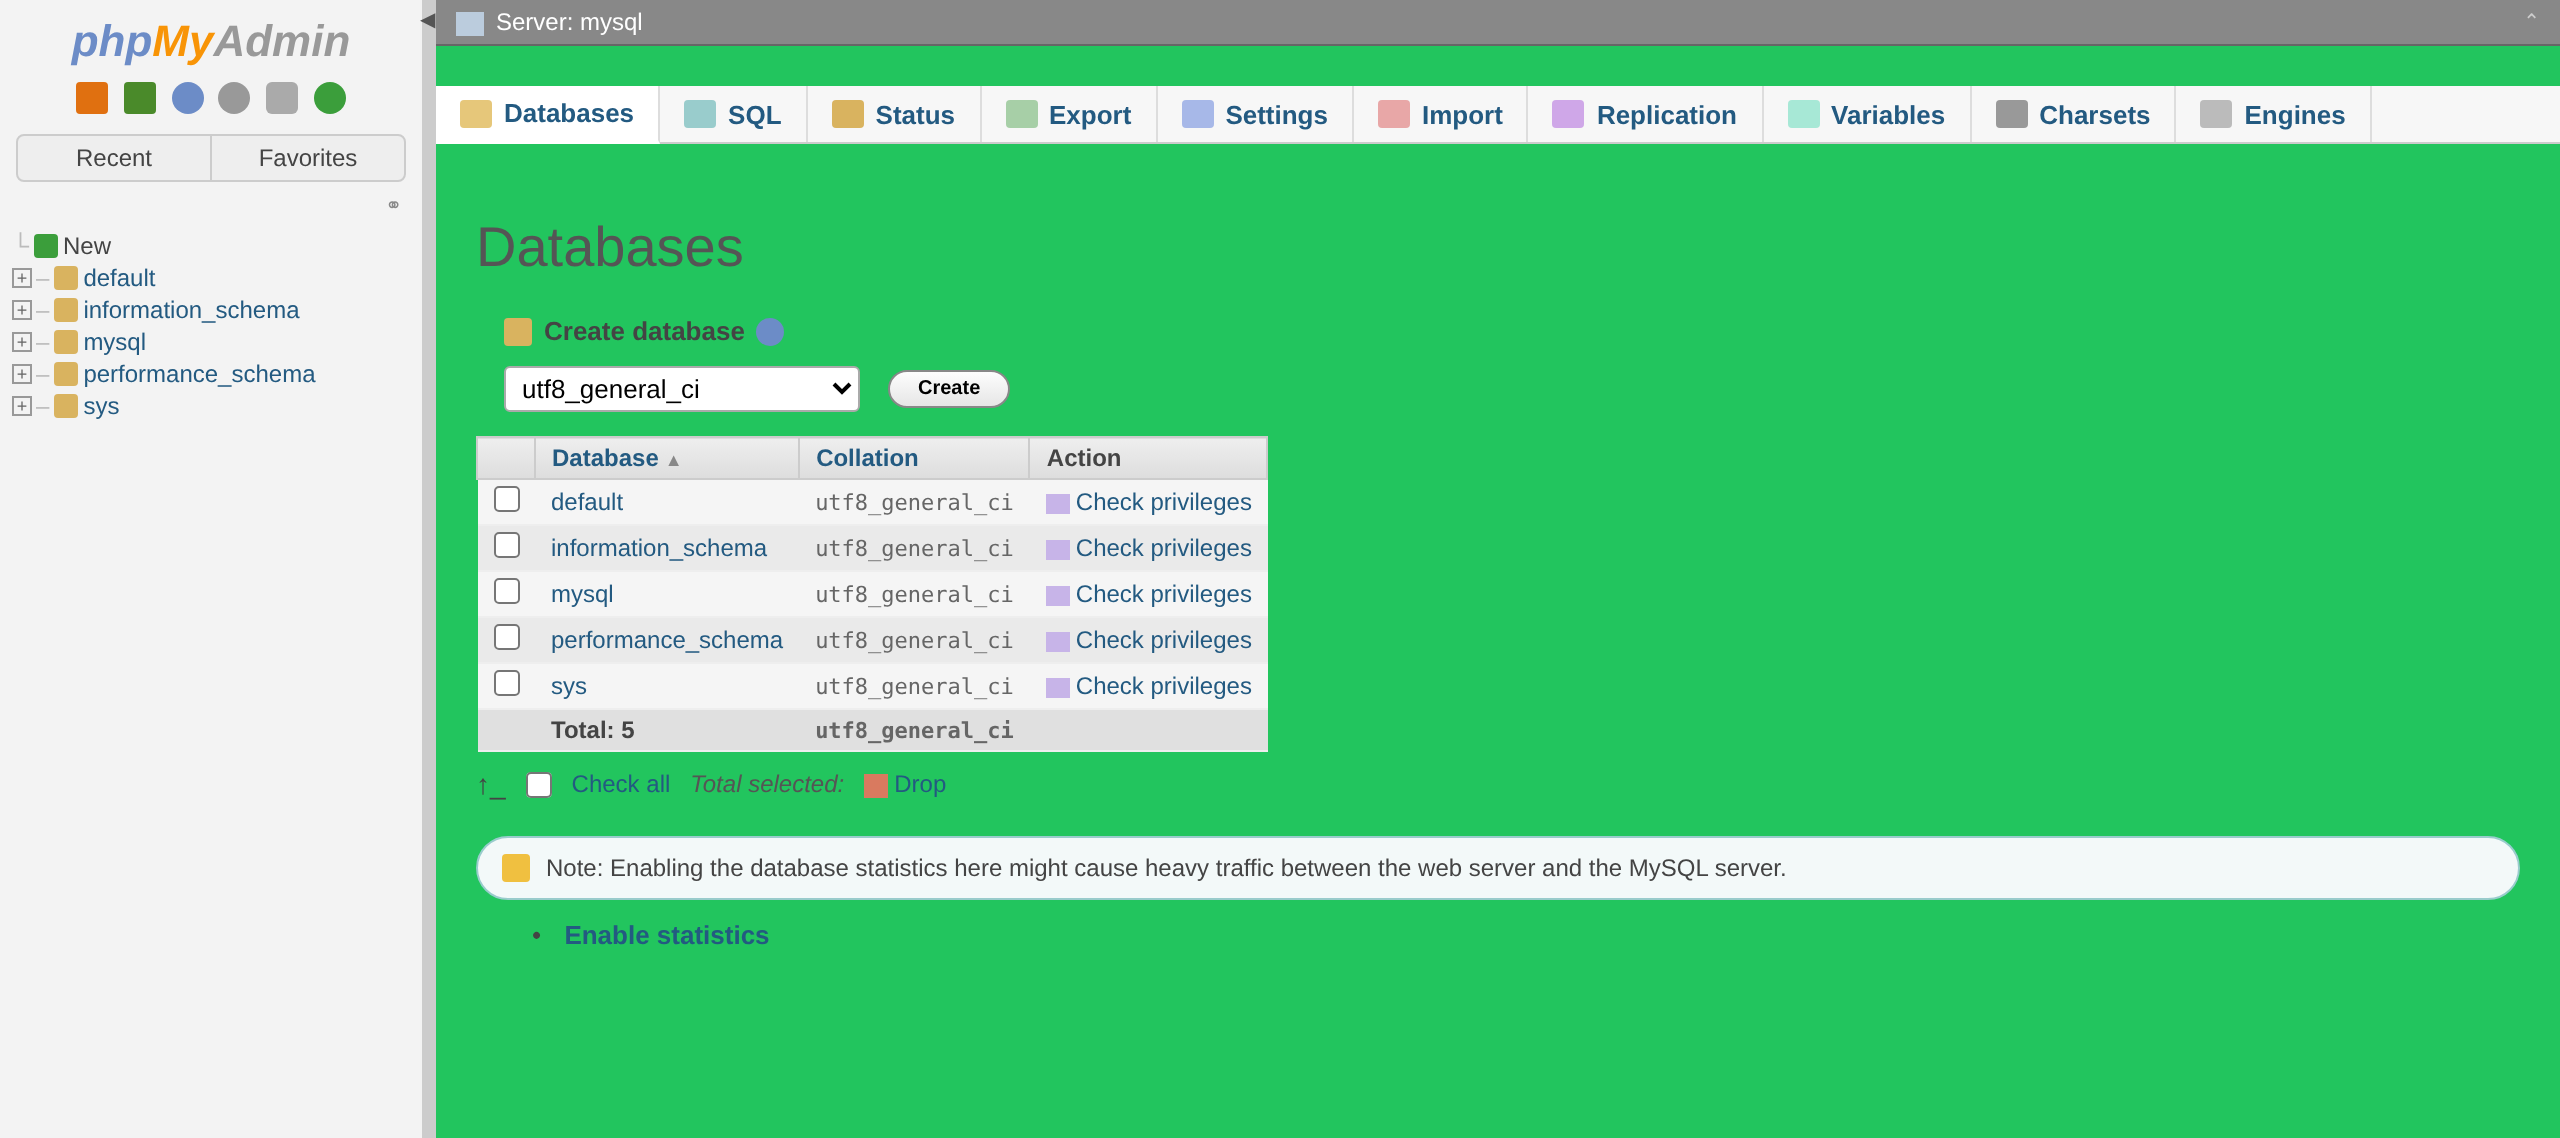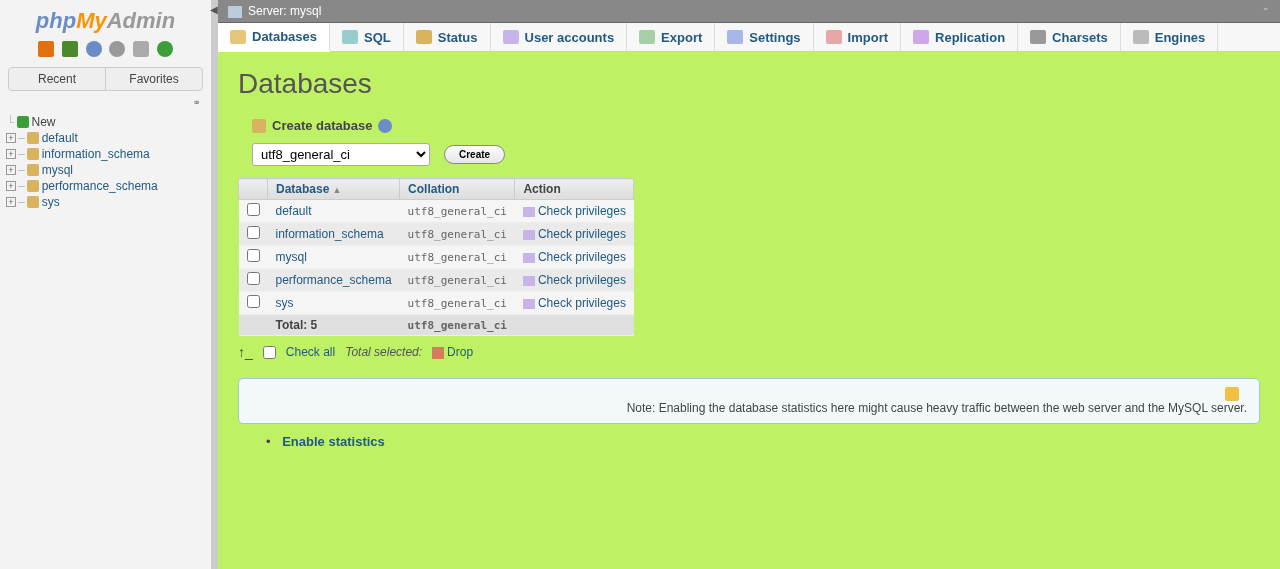--- a/index.html
+++ b/index.html
@@ -25,21 +25,21 @@
 .tree { padding: 4px 6px; }
 .tree-item { display: flex; align-items: center; padding: 1px 0; font-size: 12px; }
 .tree-plus { display: inline-block; width: 10px; height: 10px; border: 1px solid #999; color: #666; font-size: 9px; line-height: 9px; text-align: center; margin-right: 2px; }
 .tree-dash { color: #bbb; margin-right: 2px; }
 .tree-db-ic { display: inline-block; width: 12px; height: 12px; background: #d9b35f; border-radius: 2px; margin-right: 3px; }
 .tree-new-ic { display: inline-block; width: 12px; height: 12px; background: #3b9e3b; border-radius: 2px; margin-right: 3px; }
 .tree-item a { color: #235a81; text-decoration: none; }
 .tree-new a { color: #444; }
 .splitter { width: 6px; background: #ccc; position: relative; }
 .splitter .arrow { position: absolute; top: 4px; left: -2px; font-size: 10px; color: #555; }
-.main { flex: 1; display: flex; flex-direction: column; background: #bef264; overflow: hidden; }
+.main { flex: 1; display: flex; flex-direction: column; background: #22c55e; overflow: hidden; gap: 20px; }
 .serverbar { background: #888; color: #fff; padding: 4px 10px; font-size: 12px; display: flex; align-items: center; justify-content: space-between; border-bottom: 1px solid #666; }
 .serverbar .srv-ic { display: inline-block; width: 14px; height: 12px; background: #bcd; margin-right: 6px; vertical-align: middle; }
 .serverbar .collapse { color: #ccc; cursor: pointer; font-size: 10px; }
 .topnav { display: flex; background: #f7f7f7; border-bottom: 1px solid #ccc; }
 .topnav-item { padding: 6px 12px; border-right: 1px solid #ddd; display: flex; align-items: center; cursor: pointer; font-size: 13px; }
 .topnav-item.active { background: #fff; border-bottom: 2px solid #fff; margin-bottom: -1px; }
 .topnav-item a { color: #235a81; text-decoration: none; font-weight: bold; }
 .topnav-item .ic { display: inline-block; width: 16px; height: 14px; margin-right: 6px; border-radius: 2px; }
 .ic-db { background: #e6c77a; }
 .ic-sql { background: #9cc; }
@@ -73,21 +73,21 @@
 .db-table .coll { font-family: monospace; font-size: 11px; color: #666; }
 .db-table .act { white-space: nowrap; }
 .db-table .act .pic { display: inline-block; width: 12px; height: 10px; background: #c7b4e8; margin-right: 3px; vertical-align: middle; }
 .db-table .act a { color: #235a81; text-decoration: none; }
 .db-table .total td { font-weight: bold; background: #e0e0e0 !important; }
 .bulk-row { display: flex; align-items: center; gap: 10px; margin-top: 8px; font-size: 12px; }
 .bulk-row .arrow-up { font-size: 14px; }
 .bulk-row .ws { font-style: italic; color: #555; }
 .bulk-row .drop-ic { display: inline-block; width: 12px; height: 12px; background: #d97a5f; margin-right: 3px; vertical-align: middle; }
 .bulk-row a { color: #235a81; text-decoration: none; }
-.note-box { border: 1px solid #9cc; background: #f3f9f9; border-radius: 5px; padding: 8px 12px; margin-top: 18px; display: flex; align-items: flex-end; font-size: 12px; flex-direction: column; }
+.note-box { border: 1px solid #9cc; background: #f3f9f9; border-radius: 16px; padding: 8px 12px; margin-top: 18px; display: flex; align-items: center; font-size: 12px; }
 .note-box .warn { display: inline-block; width: 14px; height: 14px; background: #f0c040; border-radius: 2px; margin-right: 8px; }
 .stats-link { margin-top: 10px; padding-left: 28px; }
 .stats-link a { color: #235a81; font-weight: bold; text-decoration: none; font-size: 13px; }
 .stats-link::before { content: "•"; color: #444; margin-right: 8px; }
 .sort-ic { font-size: 9px; color: #888; margin-left: 3px; }
 </style>
 </head>
 <body>
 
 <div class="container">
@@ -165,38 +165,38 @@
         </div>
         <div class="topnav-item">
           <span class="ic ic-sql"></span>
           <a>SQL</a>
         </div>
         <div class="topnav-item">
           <span class="ic ic-status"></span>
           <a>Status</a>
         </div>
         <div class="topnav-item">
-          <span class="ic ic-users"></span>
-          <a>User accounts</a>
-        </div>
-        <div class="topnav-item">
           <span class="ic ic-export"></span>
           <a>Export</a>
         </div>
         <div class="topnav-item">
           <span class="ic ic-settings"></span>
           <a>Settings</a>
         </div>
         <div class="topnav-item">
           <span class="ic ic-import"></span>
           <a>Import</a>
         </div>
         <div class="topnav-item">
           <span class="ic ic-repl"></span>
           <a>Replication</a>
+        </div>
+        <div class="topnav-item">
+          <span class="ic ic-vars"></span>
+          <a>Variables</a>
         </div>
         <div class="topnav-item">
           <span class="ic ic-charsets"></span>
           <a>Charsets</a>
         </div>
         <div class="topnav-item">
           <span class="ic ic-engines"></span>
           <a>Engines</a>
         </div>
       </div>

